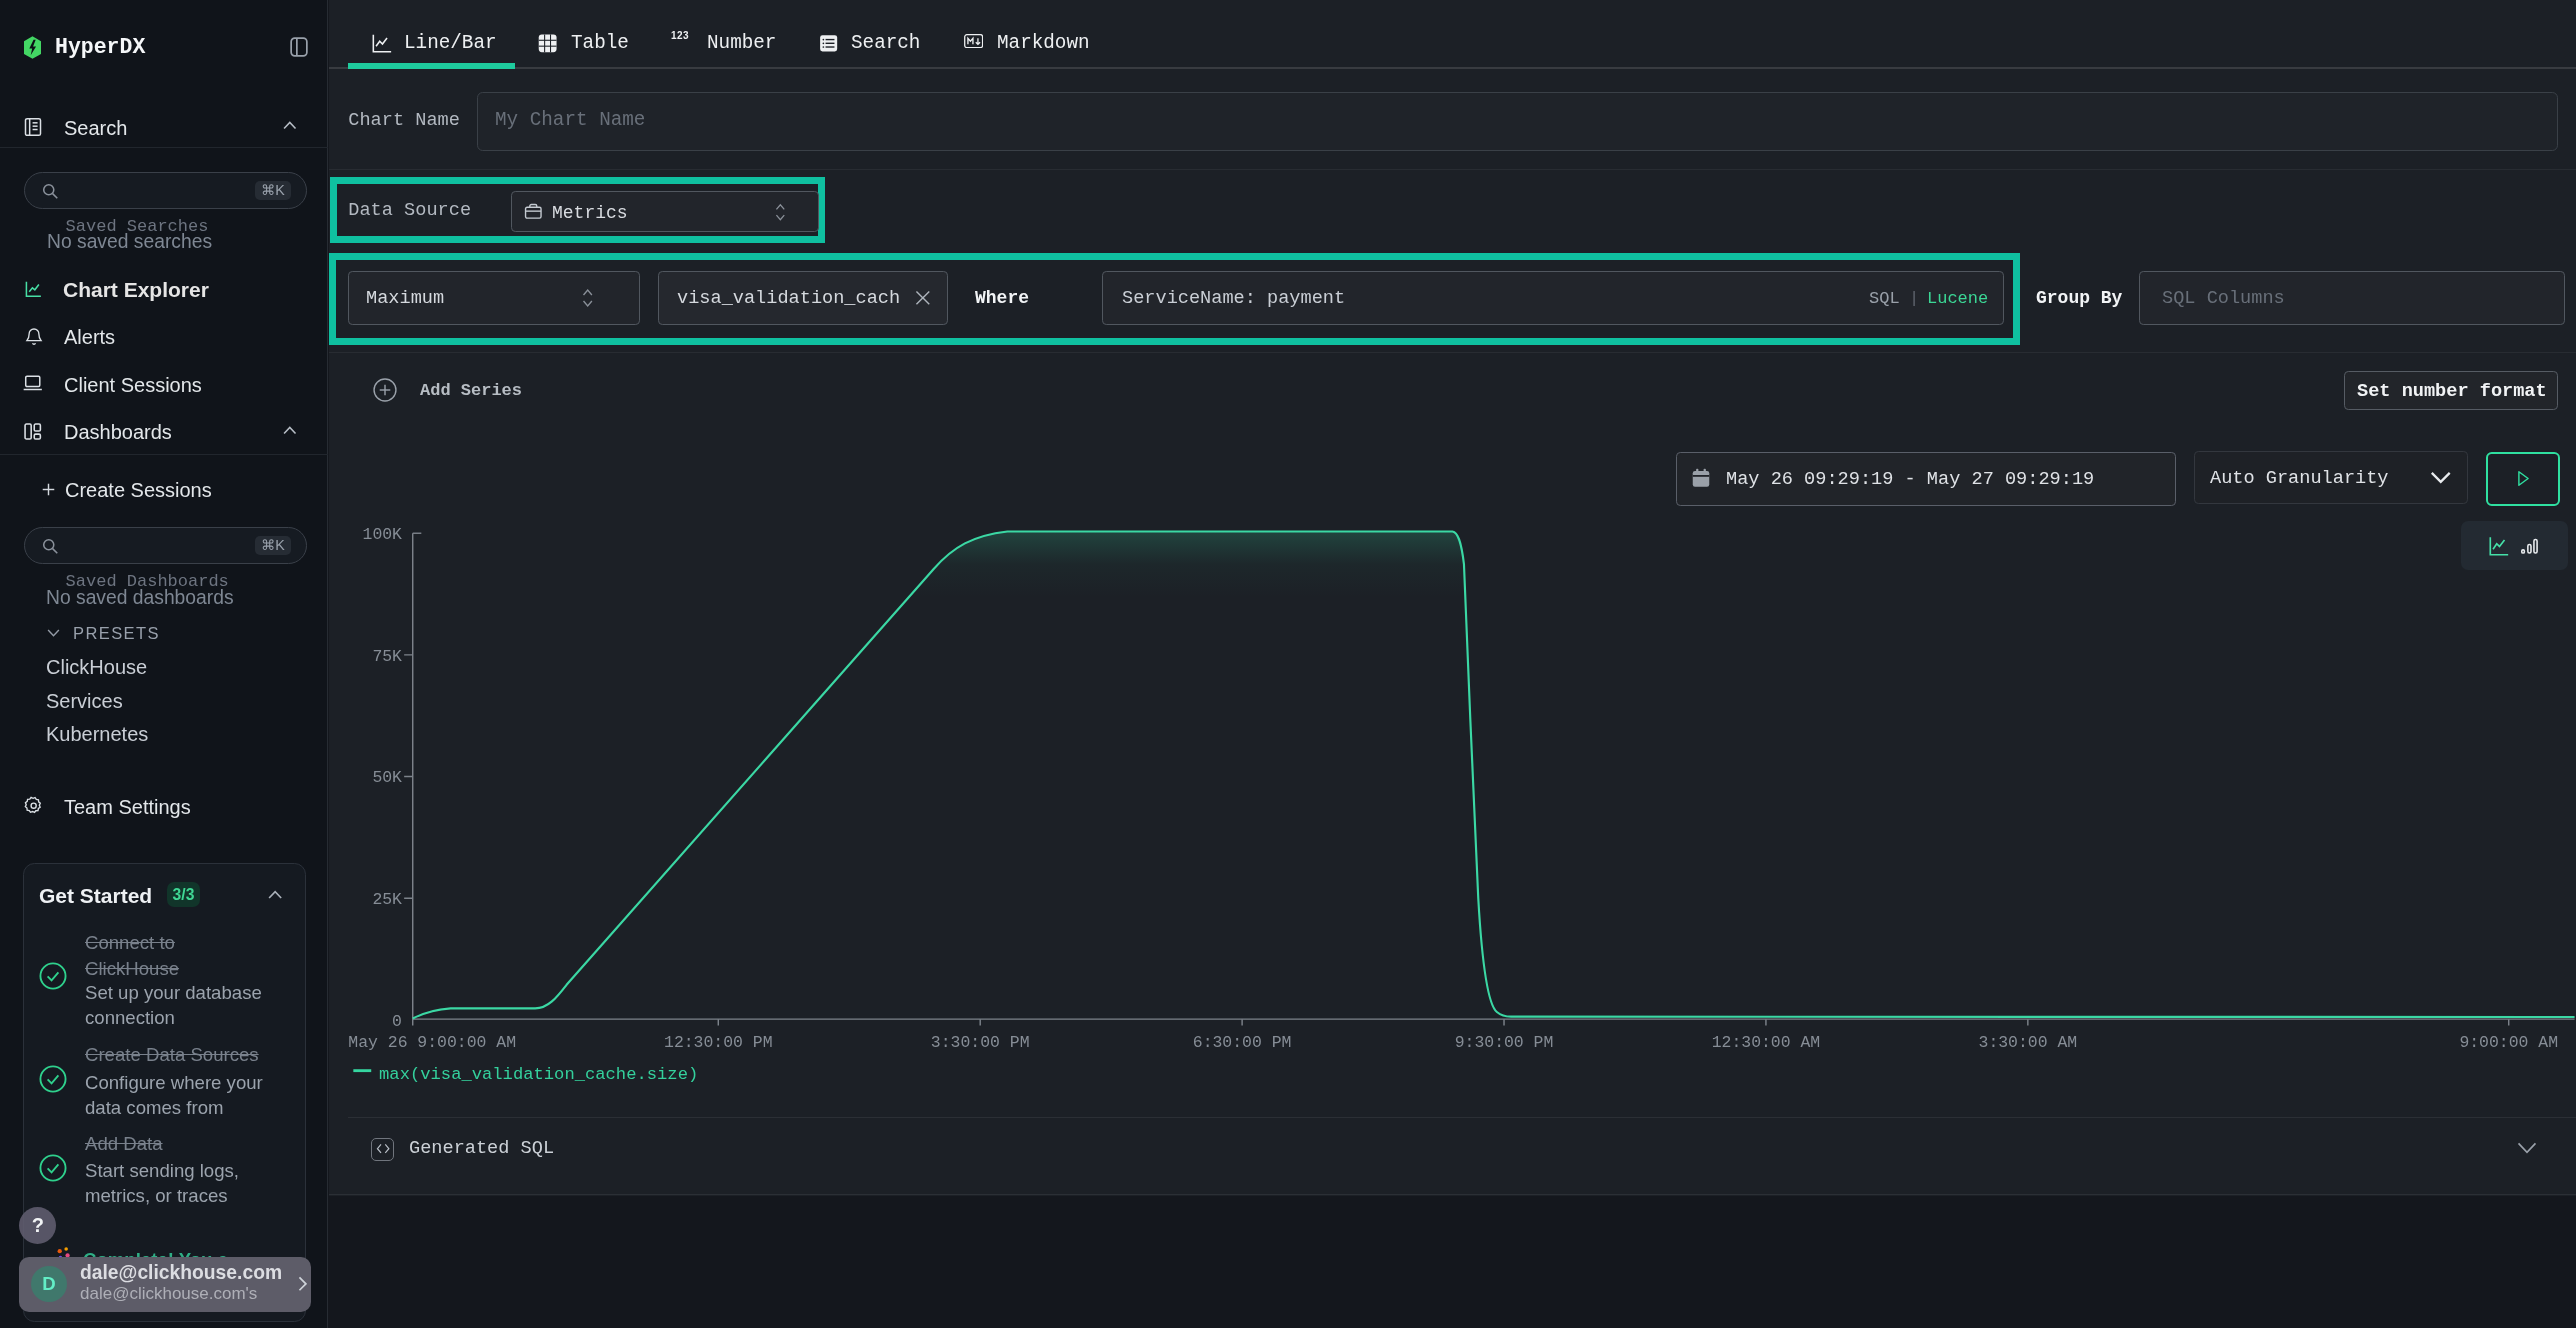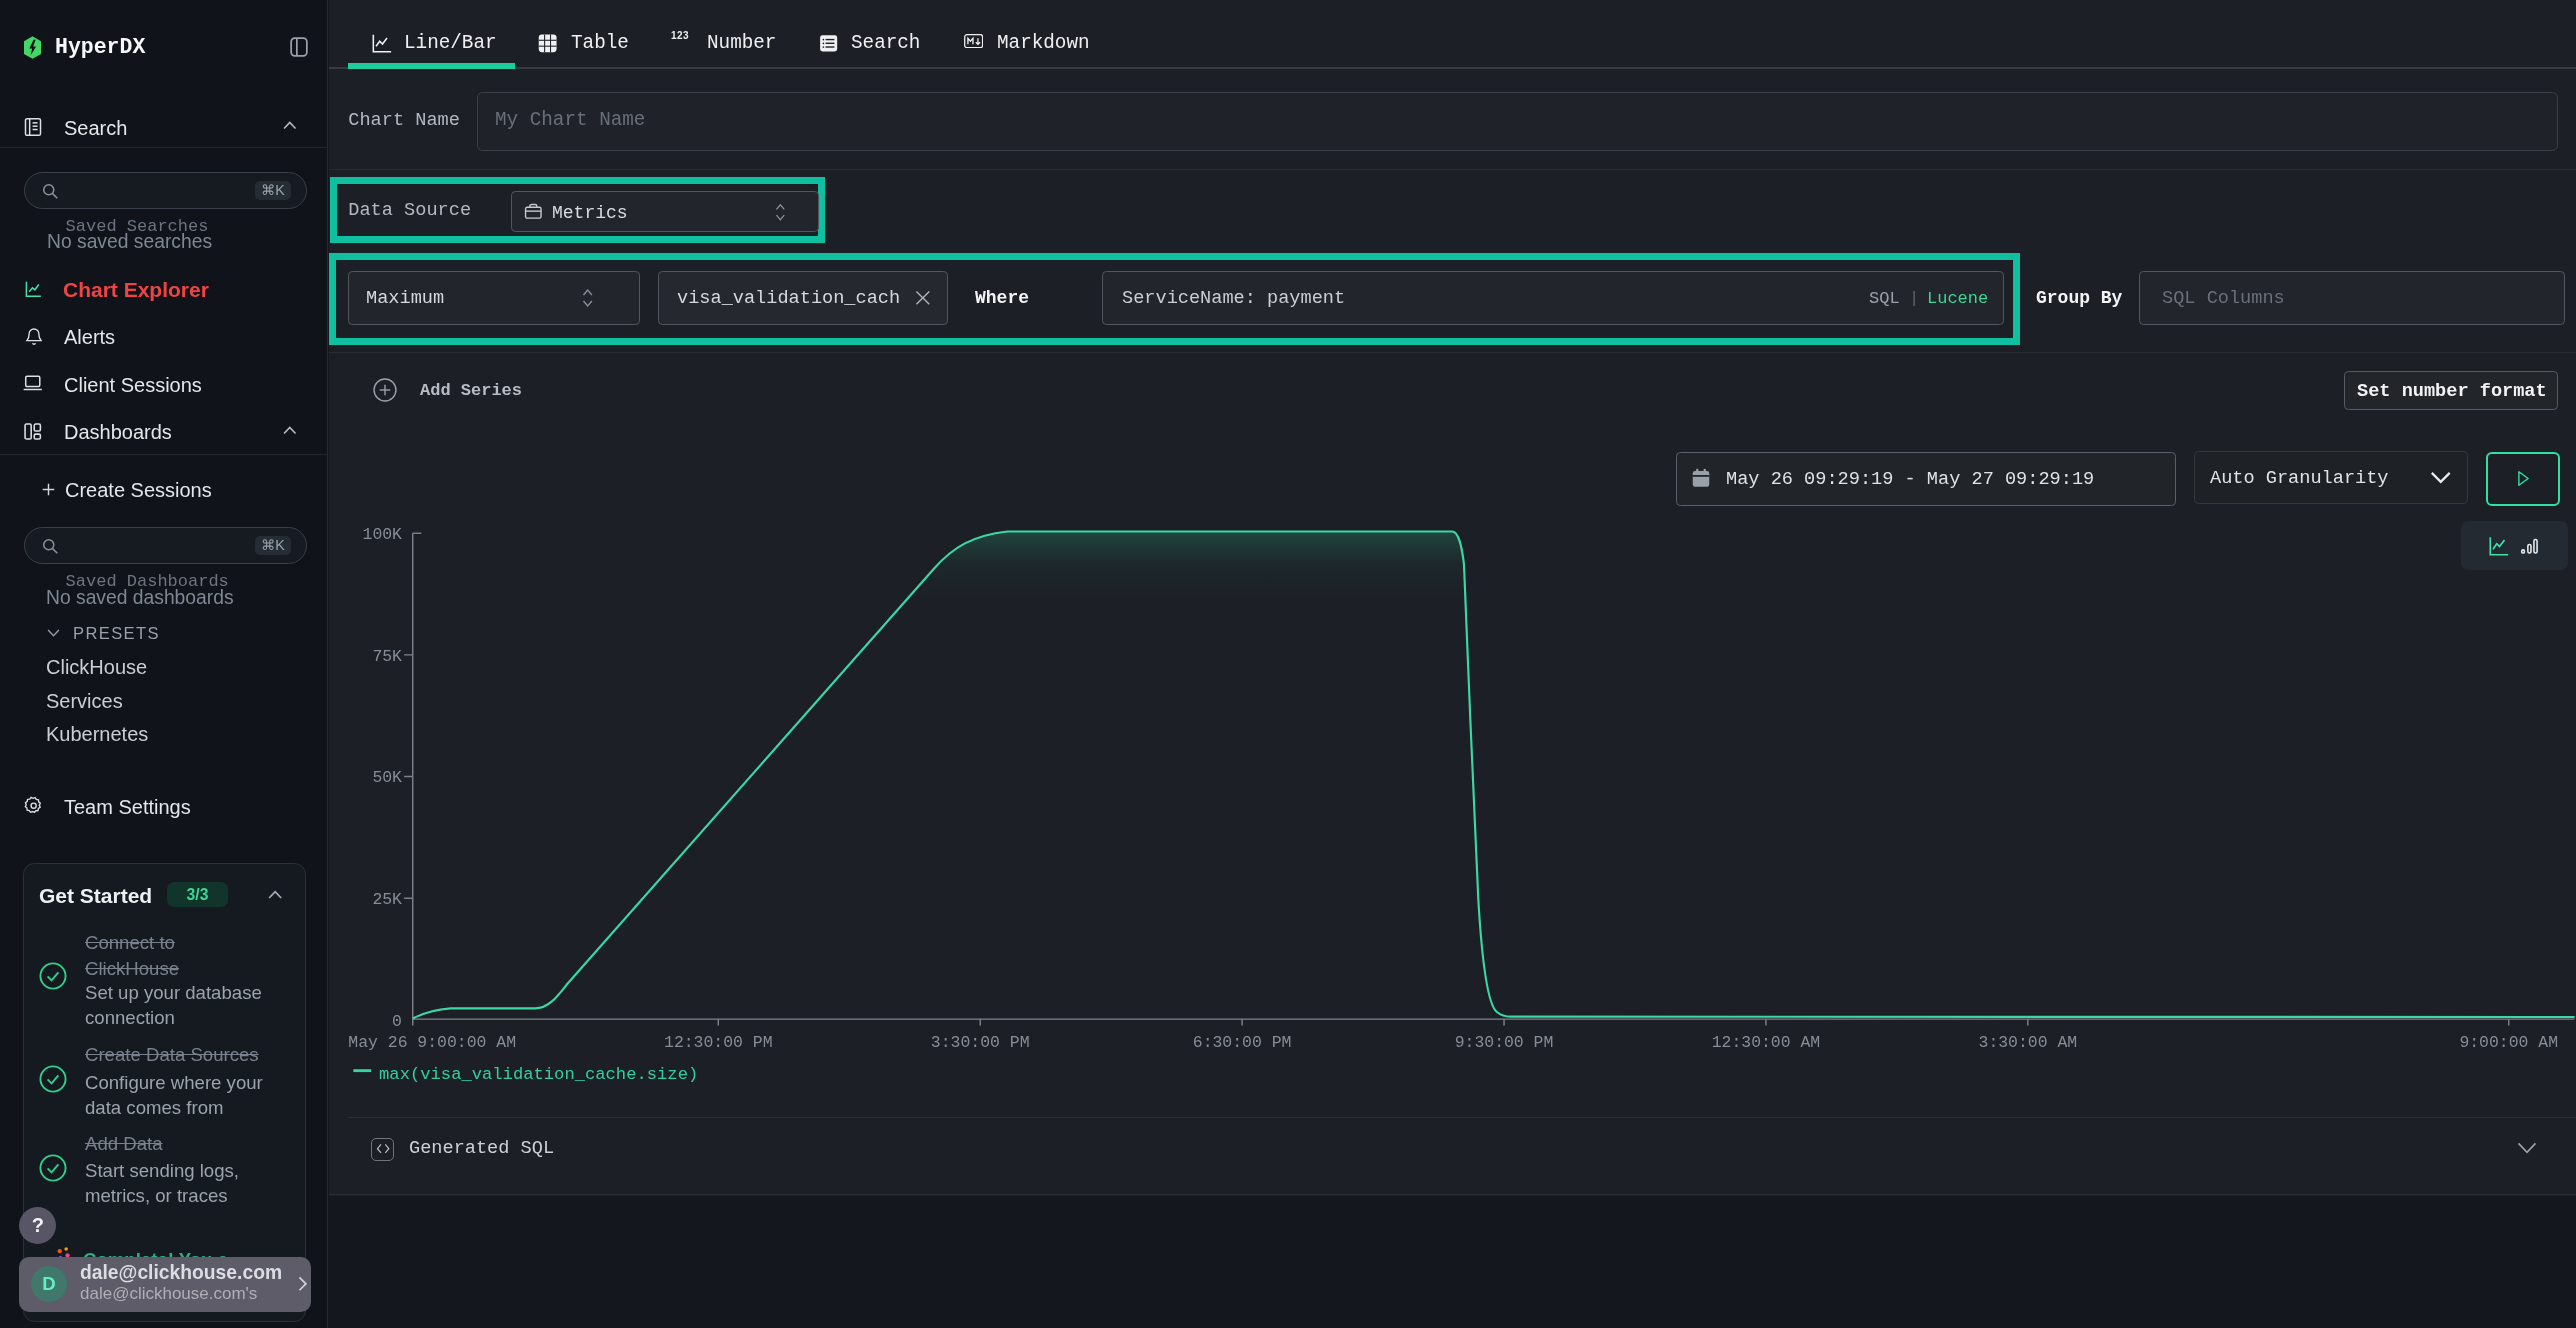--- a/index.html
+++ b/index.html
@@ -54,21 +54,21 @@
       </svg>
     <div class="pilltxt">Saved Searches</div>
     <div class="kbd">⌘K</div>
   </div>
   <div class="abs sans" style="left:47px;top:231px;font-size:19.3px;color:#7e8793">No saved searches</div>
 
   <svg class="abs" style="left:23.6px;top:279px" width="19.3" height="20" viewBox="0 0 24 24" fill="none" stroke="#47dfa5" stroke-width="1.9">
     <path d="M3 3 V21 H21"></path>
       <polyline points="6.5,15.5 10.5,10.5 13.5,13 18.5,6.5"></polyline>
   </svg>
-  <div class="abs sans" style="left:63px;top:278px;font-size:21px;font-weight:bold;color:#ef4444">Chart Explorer</div>
+  <div class="abs sans" style="left:63px;top:278px;font-size:21px;font-weight:bold;color:#e5e5e5">Chart Explorer</div>
 
   <svg class="abs" style="left:25px;top:326px" width="18" height="21" viewBox="0 0 24 26" fill="none" stroke="#dbe0e5" stroke-width="1.8">
     <path d="M12 3 C8 3 5.5 6 5.5 9.5 C5.5 15 3.5 17 2.5 18.5 H21.5 C20.5 17 18.5 15 18.5 9.5 C18.5 6 16 3 12 3 Z"></path>
     <path d="M10 22 a2.2 2.2 0 0 0 4 0"></path>
   </svg>
   <div class="abs navtxt" style="left:64px;top:326px">Alerts</div>
 
   <svg class="abs" style="left:22px;top:374px" width="21.5" height="18.6" viewBox="0 0 26 22" fill="none" stroke="#dbe0e5" stroke-width="1.8">
     <rect x="4.5" y="2.5" width="17" height="12.5" rx="1.5"></rect>
       <path d="M2 18.5 H24"></path>
@@ -111,21 +111,21 @@
   <div class="abs sans" style="left:46px;top:723px;font-size:20px;color:#c9ced5">Kubernetes</div>
 
   <svg class="abs" style="left:24px;top:796px" width="19.3" height="19.3" viewBox="0 0 24 24" fill="none" stroke="#dbe0e5" stroke-width="1.7">
     <circle cx="12" cy="12" r="3.2"></circle>
     <path d="M12 1.8 l1.9 1.9 h2.7 l0.7 2.6 2.3 1.3 -0.7 2.6 1.4 2.3 -1.9 1.9 v2.7 l-2.6 0.7 -1.3 2.3 -2.6 -0.7 -2.3 1.4 -1.9 -1.9 h-2.7 l-0.7 -2.6 -2.3 -1.3 0.7 -2.6 -1.4 -2.3 1.9 -1.9 v-2.7 l2.6 -0.7 1.3 -2.3 2.6 0.7 z" transform="rotate(10 12 12)"></path>
   </svg>
   <div class="abs navtxt" style="left:64px;top:796px">Team Settings</div>
 
   <div class="abs" style="left:23px;top:863px;width:283px;height:459px;border:1.4px solid #2b313a;border-radius:11.4px;background:#151a21"></div>
   <div class="abs sans" style="left:39px;top:884px;font-size:21px;font-weight:bold;color:#eef1f4">Get Started</div>
-  <div class="abs sans" style="left:167px;top:882px;width:61px;height:25px;border-radius:7.2px;background:#11352a;color:#3fd794;font-size:15.7px;font-weight:bold;text-align:center;line-height:25px">3/3</div>
+  <div class="abs sans" style="left:167px;top:882px;width:33px;height:25px;border-radius:7.2px;background:#11352a;color:#3fd794;font-size:15.7px;font-weight:bold;text-align:center;line-height:25px">3/3</div>
   <svg class="abs" style="left:268px;top:890px" width="14.3" height="9.3" viewBox="0 0 19 12" fill="none" stroke="#aab1ba" stroke-width="2.2">
       <polyline points="1.5,10.5 9.5,2 17.5,10.5"></polyline>
     </svg>
 
   <svg class="abs" style="left:39px;top:962px" width="28" height="28" viewBox="0 0 39 39" fill="none" stroke="#2fd18d" stroke-width="2.6">
       <circle cx="19.5" cy="19.5" r="17.5"></circle>
       <polyline points="12,20 17.5,25.5 27,14.5"></polyline>
     </svg>
   <div class="abs sans" style="left:85px;top:930px;font-size:18.6px;color:#79818c;text-decoration:line-through;line-height:26px">Connect to<br>ClickHouse</div>
   <div class="abs sans" style="left:85px;top:980px;font-size:18.6px;color:#9ba3ad;line-height:25px">Set up your database<br>connection</div>

